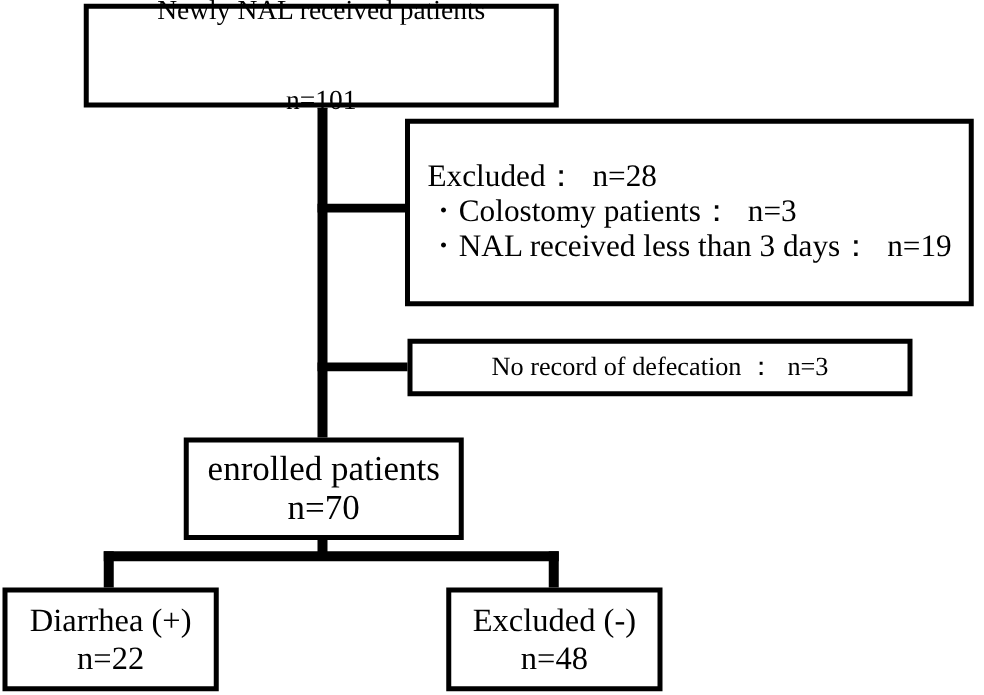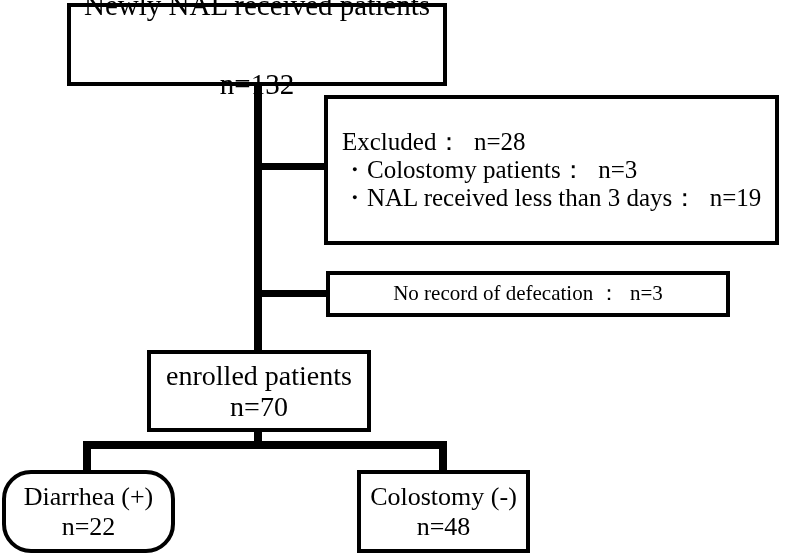--- a/index.html
+++ b/index.html
@@ -37,25 +37,25 @@
     display: block;
     white-space: pre;
   }
   .connector {
     position: absolute;
     background: #000000;
     z-index: 1;
   }
 
   
-  #node-top        { left: 67px;  top: 3px;   width: 380px; height: 83px;  font-size: 29px; gap: 47px; }
+  #node-top        { left: 67px;  top: 3px;   width: 380px; height: 83px;  font-size: 22px; gap: 47px; }
   #node-excluded   { left: 324px; top: 95px;  width: 455px; height: 150px; font-size: 25px; padding: 5px 0 5px 14px; }
   #node-norecord   { left: 326px; top: 271px; width: 404px; height: 46px;  font-size: 21px; }
   #node-enrolled   { left: 147px; top: 350px; width: 224px; height: 82px;  font-size: 28px; }
-  #node-diarrhea-p { left: 2px;   top: 470px; width: 173px; height: 83px;  font-size: 26px; border-radius: 29px; }
+  #node-diarrhea-p { left: 2px;   top: 470px; width: 173px; height: 83px;  font-size: 26px; }
   #node-diarrhea-n { left: 357px; top: 470px; width: 173px; height: 83px;  font-size: 26px; }
 
   
   
   #conn-trunk        { left: 254px; top: 86px;  width: 8px;  height: 265px; }
   
   #conn-branch-excl  { left: 254px; top: 163px; width: 74px; height: 7px; }
   
   #conn-branch-norec { left: 254px; top: 290px; width: 76px; height: 7px; }
   
@@ -72,21 +72,21 @@
   <div class="connector" id="conn-trunk"></div>
   <div class="connector" id="conn-branch-excl"></div>
   <div class="connector" id="conn-branch-norec"></div>
   <div class="connector" id="conn-split-stem"></div>
   <div class="connector" id="conn-split-bar"></div>
   <div class="connector" id="conn-drop-left"></div>
   <div class="connector" id="conn-drop-right"></div>
 
   <div class="node" id="node-top">
     <span class="line">Newly NAL received patients</span>
-    <span class="line">n=132</span>
+    <span class="line">n=101</span>
   </div>
 
   <div class="node left-align" id="node-excluded">
     <span class="line">Excluded：  n=28</span>
     <span class="line">・Colostomy patients：  n=3</span>
     <span class="line">・NAL received less than 3 days：  n=19</span>
   </div>
 
   <div class="node" id="node-norecord">
     <span class="line">No record of defecation ：  n=3</span>
@@ -96,17 +96,17 @@
     <span class="line">enrolled patients</span>
     <span class="line">n=70</span>
   </div>
 
   <div class="node" id="node-diarrhea-p">
     <span class="line">Diarrhea (+)</span>
     <span class="line">n=22</span>
   </div>
 
   <div class="node" id="node-diarrhea-n">
-    <span class="line">Colostomy (-)</span>
+    <span class="line">Excluded (-)</span>
     <span class="line">n=48</span>
   </div>
 
 </div>
 
 </body></html>

